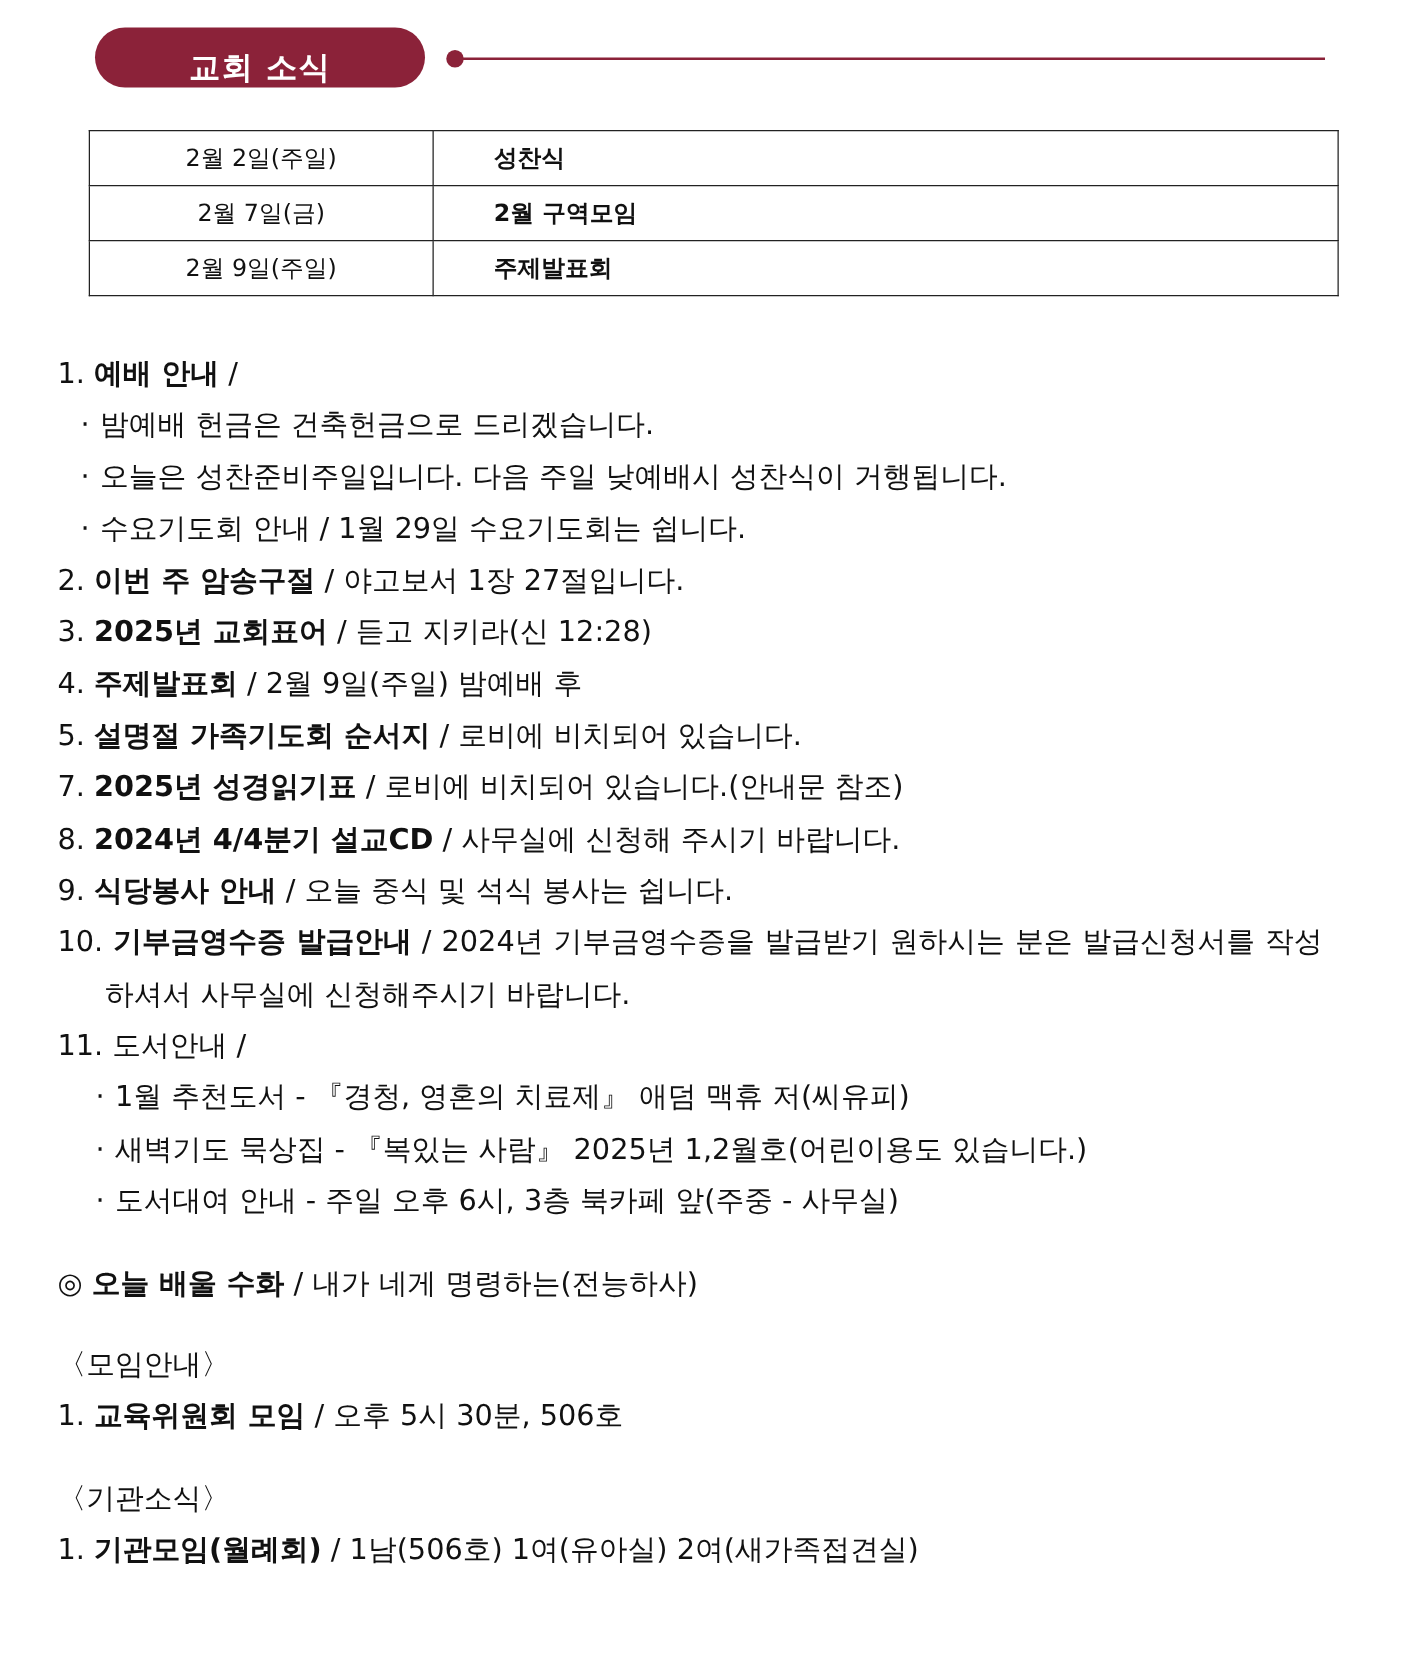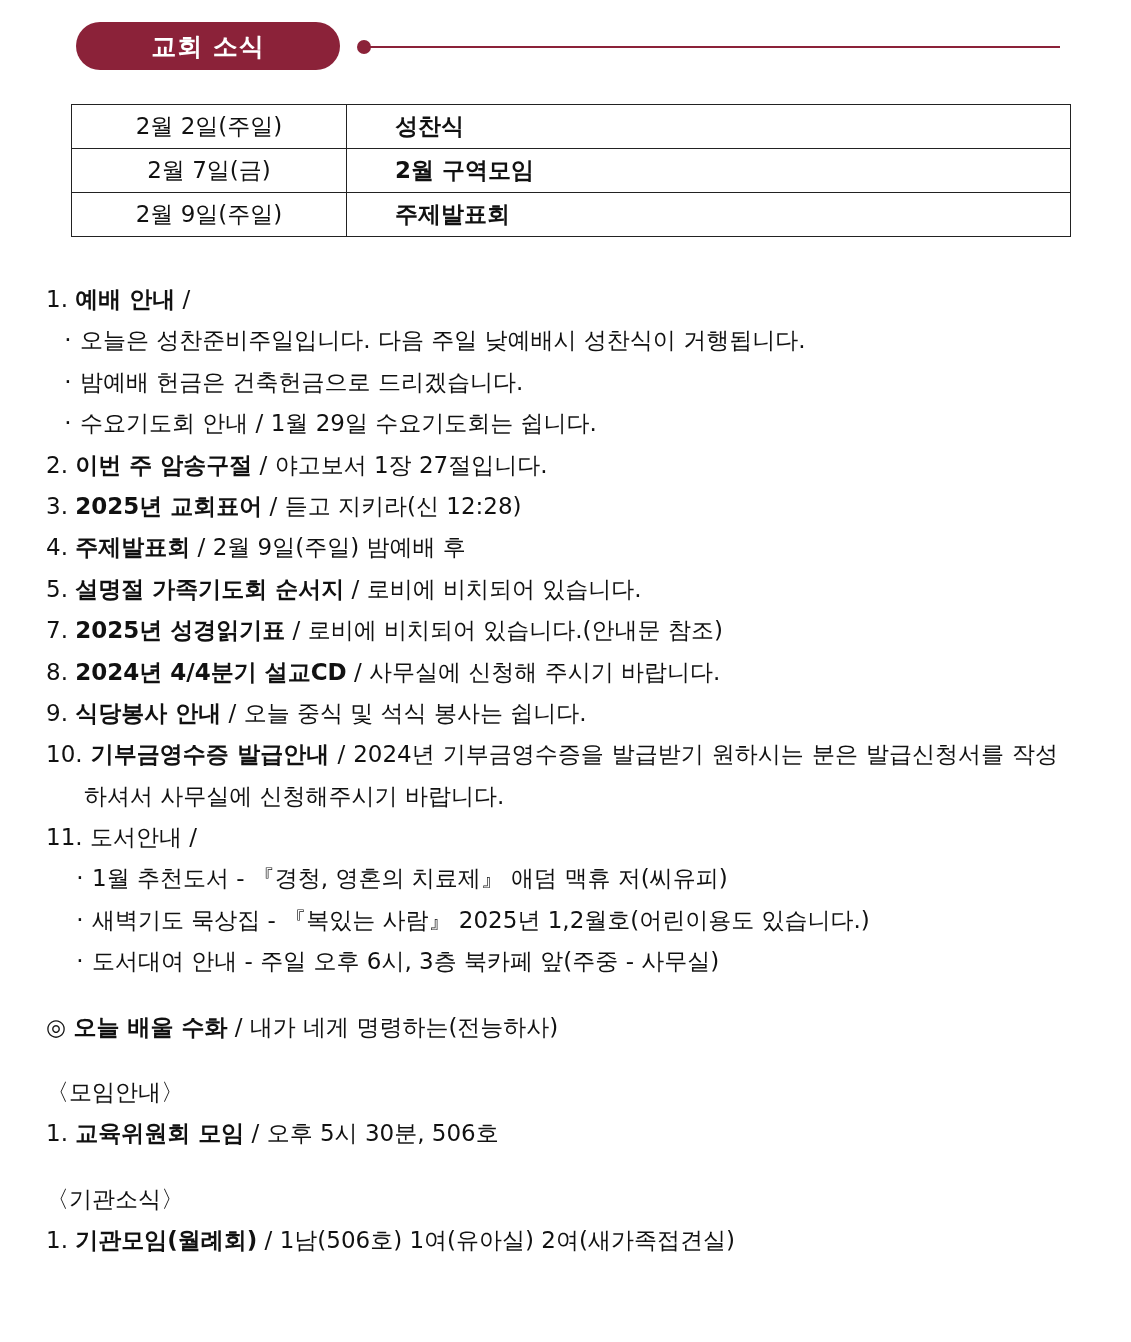--- a/index.html
+++ b/index.html
@@ -1,25 +1,25 @@
 <!DOCTYPE html>
 <html><head>
 <meta charset="utf-8">
 <style>
   html, body { margin:0; padding:0; background:#ffffff; }
   body { width:1131px; height:1342px; position:relative; overflow:hidden;
          font-family:"DejaVu Sans", "Liberation Sans", sans-serif; color:#111; }
   .header { position:absolute; left:76px; top:22px; width:990px; height:50px; }
   .pill { position:absolute; left:0; top:0; width:264px; height:48px; border-radius:24px;
           background:#8b2239; color:#fff; font-weight:bold; font-size:25px;
-          display:flex; align-items:center; justify-content:center; letter-spacing:1px; }
+          display:flex; align-items:flex-end; justify-content:center; letter-spacing:1px; }
   .dot { position:absolute; left:281px; top:18px; width:14px; height:14px; border-radius:50%; background:#8b2239; }
   .line { position:absolute; left:292px; top:24px; width:692px; height:2px; background:#8b2239; }
   table.sched { position:absolute; left:71px; top:104px; width:1000px; border-collapse:collapse; }
-  table.sched td { border:1.5px solid #222; height:43px; font-size:23px; padding:0;margin-top:38px; }
+  table.sched td { border:1.5px solid #222; height:43px; font-size:19px; padding:0;margin-top:38px; }
   table.sched td.date { width:274px; text-align:center; }
   table.sched td.ev { padding-left:48px;font-weight:bold; }
   .content { position:absolute; left:46px; top:279px; width:1012px; font-size:23px; }
   .row { height:41.4px; line-height:41.4px; white-space:nowrap; }
   .b { font-weight:bold; }
   .sub { padding-left:10px; }
   .sub2 { padding-left:22px; }
   .bullet { display:inline-block; width:24px; text-align:center; }
   .just { white-space:normal; text-align:justify; text-align-last:justify; }
   .indent { padding-left:38px; }
@@ -50,22 +50,22 @@
     <td class="date">2월  9일(주일)</td>
     <td class="ev">주제발표회</td>
   </tr>
 </tbody>
   </table>
 
 <div class="content">
   <div class="row">
     <span>1.</span> <span class="b">예배 안내</span><span> /</span>
   </div>
+  <div class="row sub"><span class="bullet">·</span><span>밤예배 헌금은 건축헌금으로 드리겠습니다.</span></div>
   <div class="row sub"><span class="bullet">·</span><span>오늘은 성찬준비주일입니다. 다음 주일 낮예배시 성찬식이 거행됩니다.</span></div>
-  <div class="row sub"><span class="bullet">·</span><span>밤예배 헌금은 건축헌금으로 드리겠습니다.</span></div>
   <div class="row sub"><span class="bullet">·</span><span>수요기도회 안내 / 1월 29일 수요기도회는 쉽니다.</span></div>
 
   <div class="row"><span>2.</span> <span class="b">이번 주 암송구절</span><span> / 야고보서 1장 27절입니다.</span></div>
   <div class="row"><span>3.</span> <span class="b">2025년 교회표어</span><span> / 듣고 지키라(신 12:28)</span></div>
   <div class="row"><span>4.</span> <span class="b">주제발표회</span><span> / 2월 9일(주일) 밤예배 후</span></div>
   <div class="row"><span>5.</span> <span class="b">설명절 가족기도회 순서지</span><span> / 로비에 비치되어 있습니다.</span></div>
   <div class="row"><span>7.</span> <span class="b">2025년 성경읽기표</span><span> / 로비에 비치되어 있습니다.(안내문 참조)</span></div>
   <div class="row"><span>8.</span> <span class="b">2024년 4/4분기 설교CD</span><span> / 사무실에 신청해 주시기 바랍니다.</span></div>
   <div class="row"><span>9.</span> <span class="b">식당봉사 안내</span><span> / 오늘 중식 및 석식 봉사는 쉽니다.</span></div>
   <div class="row just"><span>10.</span> <span class="b">기부금영수증 발급안내</span><span> / 2024년 기부금영수증을 발급받기 원하시는 분은 발급신청서를 작성</span></div>

